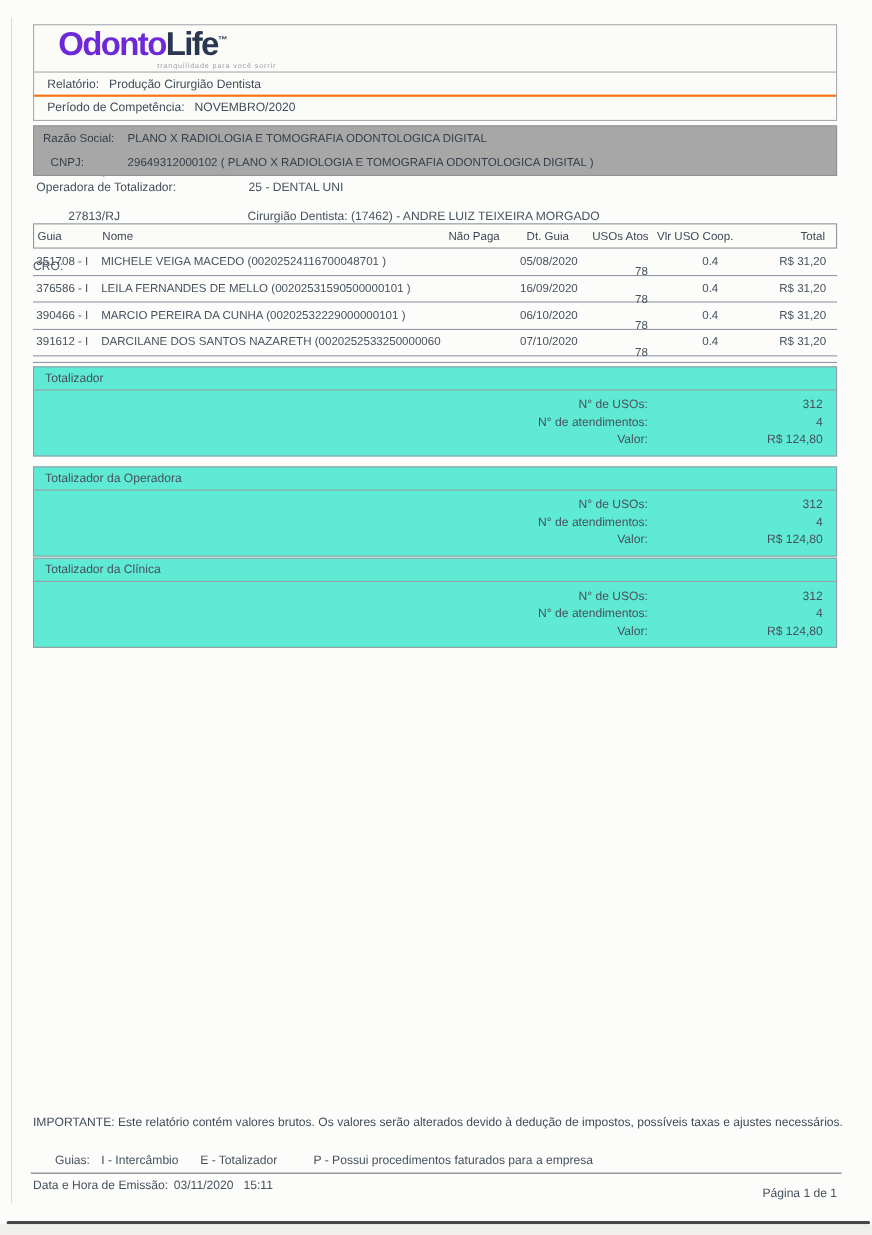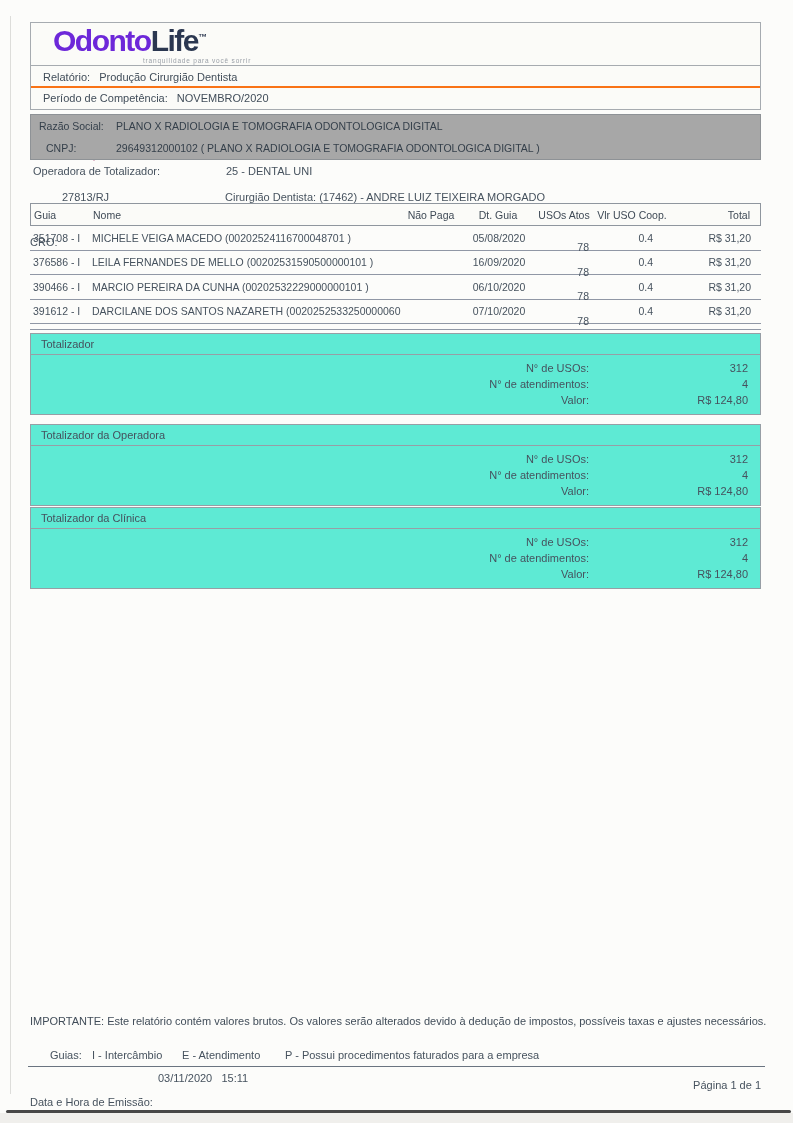--- a/index.html
+++ b/index.html
@@ -70,21 +70,21 @@
 
   
   .important { left:30px; top:1014px; width:737px; font-size:11px; line-height:14.5px; color:#414d59; }
   .guias-row { left:30px; top:1049px; width:731px; height:14px; font-size:11px; }
   .guias-row .g0 { position:absolute; left:0;margin-left:20px; }
   .guias-row .g1 { position:absolute; left:62px; }
   .guias-row .g2 { position:absolute; left:152px; }
   .guias-row .g3 { position:absolute; left:255px; }
   .footer-rule { left:28px; top:1066px; width:737px; height:1px; background:#6a7480; }
   .emissao-row { left:30px; top:1072px; width:731px; height:14px; font-size:11px; }
-  .emissao-row .lbl { position:absolute; left:0;margin-top:24px; }
+  .emissao-row .lbl { position:absolute; left:0; }
   .emissao-row .val { position:absolute; left:128px; white-space:pre; }
   .page-num { right:32px; top:1079px; font-size:11px; }
 
   .scribble { left:420px; top:18px; width:160px; height:42px; }
 </style>
 </head>
 <body>
 
 <div class="page">
 
@@ -240,21 +240,21 @@
         <span class="tot-value">R$ 124,80</span>
       </div>
     </div>
   </div>
 
   <div class="abs important">IMPORTANTE: Este relatório contém valores brutos. Os valores serão alterados devido à dedução de impostos, possíveis taxas e ajustes necessários.</div>
 
   <div class="abs guias-row">
     <span class="g0">Guias:</span>
     <span class="g1">I - Intercâmbio</span>
-    <span class="g2">E - Atendimento</span>
+    <span class="g2">E - Totalizador</span>
     <span class="g3">P - Possui procedimentos faturados para a empresa</span>
   </div>
   <div class="abs footer-rule"></div>
 
   <div class="abs emissao-row">
     <span class="lbl">Data e Hora de Emissão:</span>
     <span class="val">03/11/2020   15:11</span>
   </div>
   <div class="abs page-num">Página 1 de 1</div>
 

